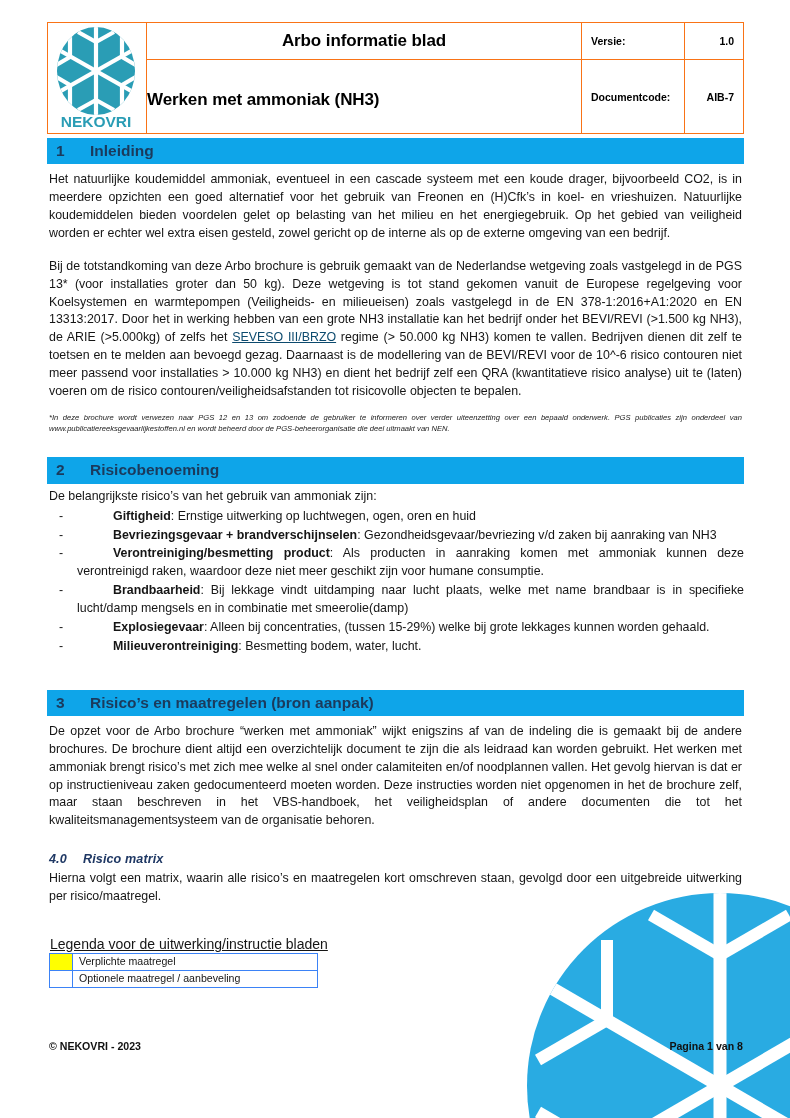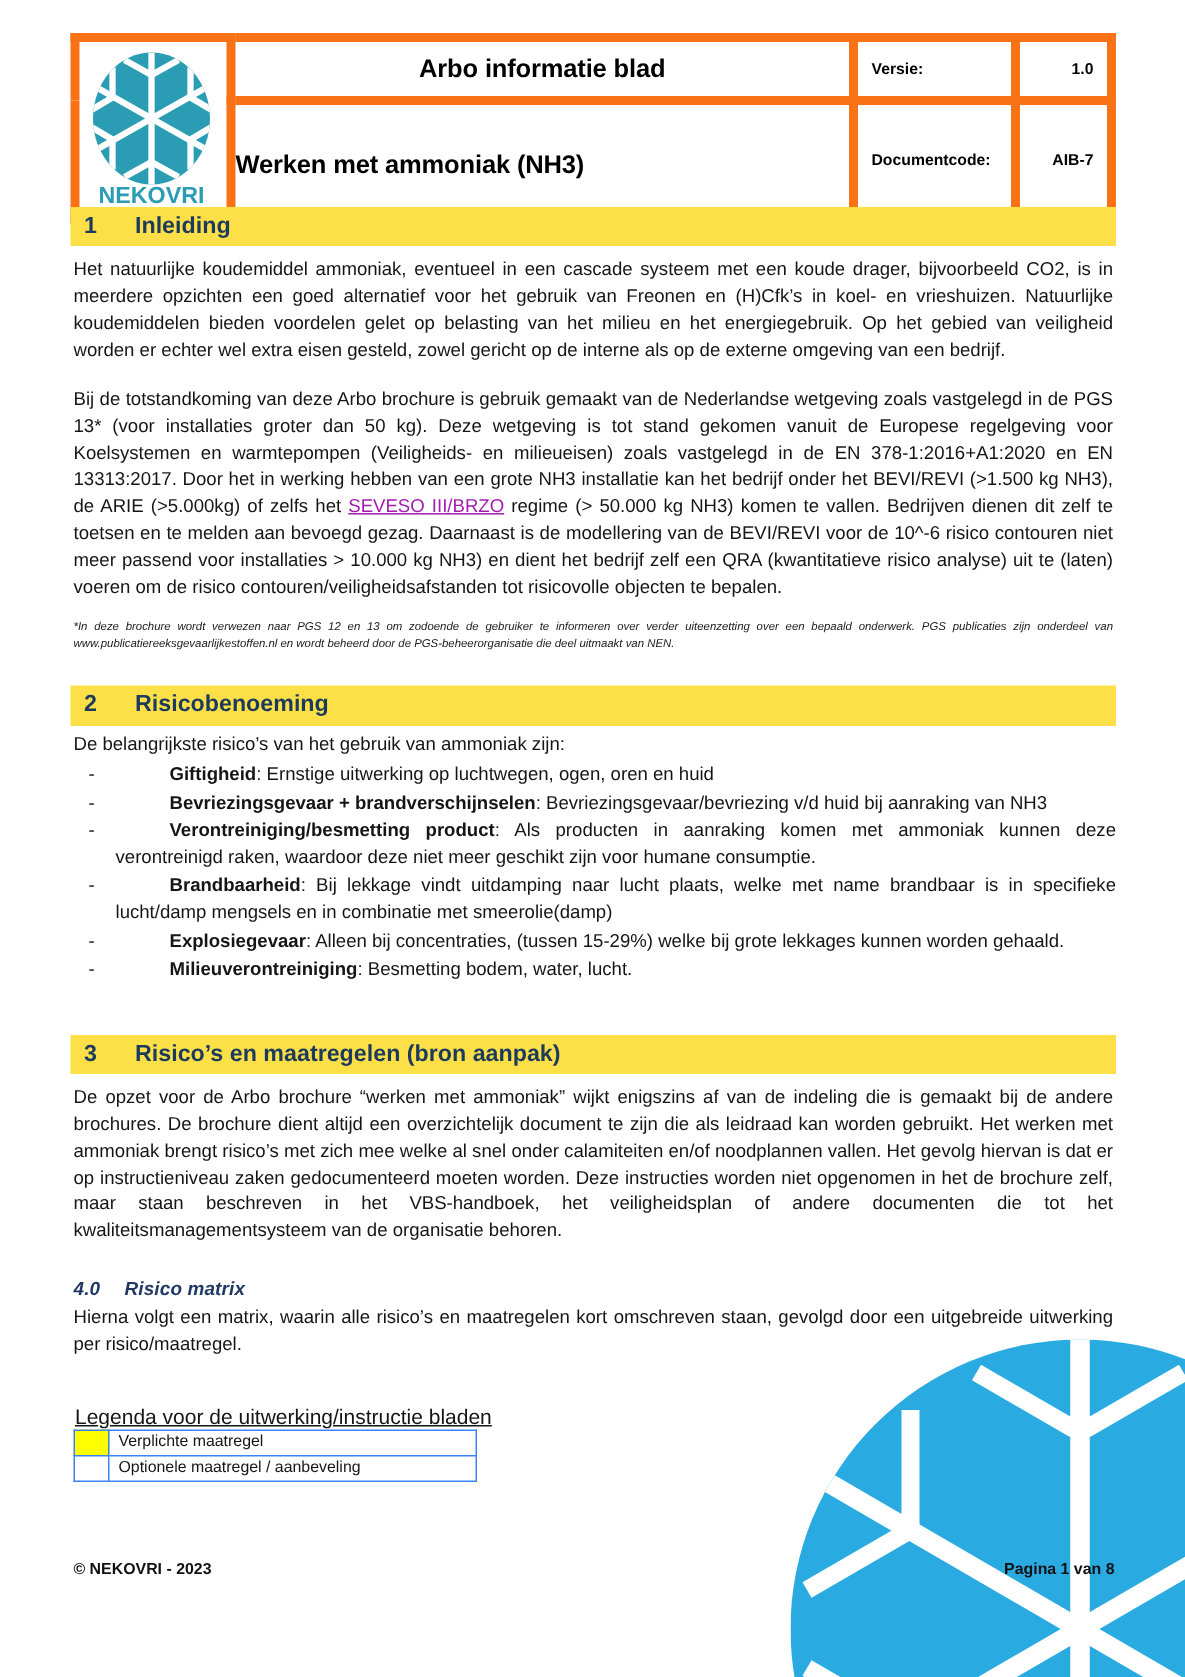--- a/index.html
+++ b/index.html
@@ -38,21 +38,21 @@
   
   .header-table {
     position: absolute;
     left: 47px;
     top: 22px;
     width: 697px;
     border-collapse: collapse;
     z-index: 2;
   }
   .header-table td {
-    border: 6px solid #f97316;
+    border: 1px solid #f97316;
     padding: 0;
     vertical-align: middle;
   }
   .cell-logo {
     width: 98px;
     height: 104px;
     text-align: right;
     padding: 0 !important;
   }
   .logo-wrap {
@@ -98,21 +98,21 @@
   
   .content {
     position: absolute;
     left: 47px;
     top: 138px;
     width: 697px;
     z-index: 2;
   }
 
   .sec-bar {
-    background: #fde047;
+    background: #0ea5e9;
     color: #1b3a5c;
     font-size: 15.5px;
     font-weight: bold;
     padding: 3px 0 4px 9px;
     line-height: 1.25;
     box-sizing: border-box;
   }
   .sec-bar .num {
     display: inline-block;
     width: 34px;
@@ -215,21 +215,21 @@
     z-index: 3;
     display: flex;
     justify-content: space-between;
     align-items: baseline;
     font-size: 10.6px;
     font-weight: bold;
     color: #111111;
   }
 
   a.inline-link {
-    color: #a21caf;
+    color: #0c4a6e;
     text-decoration: underline;
   }
 </style>
 </head>
 <body>
 
 <div class="page">
 
   <svg class="watermark" viewBox="0 0 386 386">
     <defs>
@@ -315,21 +315,21 @@
     <p class="body">Het natuurlijke koudemiddel ammoniak, eventueel in een cascade systeem met een koude drager, bijvoorbeeld CO2, is in meerdere opzichten een goed alternatief voor het gebruik van Freonen en (H)Cfk’s in koel- en vrieshuizen. Natuurlijke koudemiddelen bieden voordelen gelet op belasting van het milieu en het energiegebruik. Op het gebied van veiligheid worden er echter wel extra eisen gesteld, zowel gericht op de interne als op de externe omgeving van een bedrijf.</p>
     <p class="body gap"><span>Bij de totstandkoming van deze Arbo brochure is gebruik gemaakt van de Nederlandse wetgeving zoals vastgelegd in de PGS 13* (voor installaties groter dan 50 kg). Deze wetgeving is tot stand gekomen vanuit de Europese regelgeving voor Koelsystemen en warmtepompen (Veiligheids- en milieueisen) zoals vastgelegd in de EN 378-1:2016+A1:2020 en EN 13313:2017. Door het in werking hebben van een grote NH3 installatie kan het bedrijf onder het BEVI/REVI (&gt;1.500 kg NH3), de ARIE (&gt;5.000kg) of zelfs het </span><a class="inline-link" href="#">SEVESO III/BRZO</a><span> regime (&gt; 50.000 kg NH3) komen te vallen. Bedrijven dienen dit zelf te toetsen en te melden aan bevoegd gezag. Daarnaast is de modellering van de BEVI/REVI voor de 10^-6 risico contouren niet meer passend voor installaties &gt; 10.000 kg NH3) en dient het bedrijf zelf een QRA (kwantitatieve risico analyse) uit te (laten) voeren om de risico contouren/veiligheidsafstanden tot risicovolle objecten te bepalen.</span></p>
     <p class="footnote">*In deze brochure wordt verwezen naar PGS 12 en 13 om zodoende de gebruiker te informeren over verder uiteenzetting over een bepaald onderwerk. PGS publicaties zijn onderdeel van www.publicatiereeksgevaarlijkestoffen.nl en wordt beheerd door de PGS-beheerorganisatie die deel uitmaakt van NEN.</p>
 
     <div class="sec-bar" style="margin-top:23px;">
       <span class="num">2</span><span>Risicobenoeming</span>
     </div>
     <p class="body tight">De belangrijkste risico’s van het gebruik van ammoniak zijn:</p>
     <ul class="dashlist">
       <li><b>Giftigheid</b><span>: Ernstige uitwerking op luchtwegen, ogen, oren en huid</span></li>
-      <li><b>Bevriezingsgevaar + brandverschijnselen</b><span>: Bevriezingsgevaar/bevriezing v/d huid bij aanraking van NH3</span></li>
+      <li><b>Bevriezingsgevaar + brandverschijnselen</b><span>: Gezondheidsgevaar/bevriezing v/d zaken bij aanraking van NH3</span></li>
       <li><b>Verontreiniging/besmetting product</b><span>: Als producten in aanraking komen met ammoniak kunnen deze verontreinigd raken, waardoor deze niet meer geschikt zijn voor humane consumptie.</span></li>
       <li><b>Brandbaarheid</b><span>: Bij lekkage vindt uitdamping naar lucht plaats, welke met name brandbaar is in specifieke lucht/damp mengsels en in combinatie met smeerolie(damp)</span></li>
       <li><b>Explosiegevaar</b><span>: Alleen bij concentraties, (tussen 15-29%) welke bij grote lekkages kunnen worden gehaald.</span></li>
       <li><b>Milieuverontreiniging</b><span>: Besmetting bodem, water, lucht.</span></li>
     </ul>
 
     <div class="sec-bar" style="margin-top:34px;">
       <span class="num">3</span><span>Risico’s en maatregelen (bron aanpak)</span>
     </div>
     <p class="body">De opzet voor de Arbo brochure “werken met ammoniak” wijkt enigszins af van de indeling die is gemaakt bij de andere brochures. De brochure dient altijd een overzichtelijk document te zijn die als leidraad kan worden gebruikt. Het werken met ammoniak brengt risico’s met zich mee welke al snel onder calamiteiten en/of noodplannen vallen. Het gevolg hiervan is dat er op instructieniveau zaken gedocumenteerd moeten worden. Deze instructies worden niet opgenomen in het de brochure zelf, maar staan beschreven in het VBS-handboek, het veiligheidsplan of andere documenten die tot het kwaliteitsmanagementsysteem van de organisatie behoren.</p>

